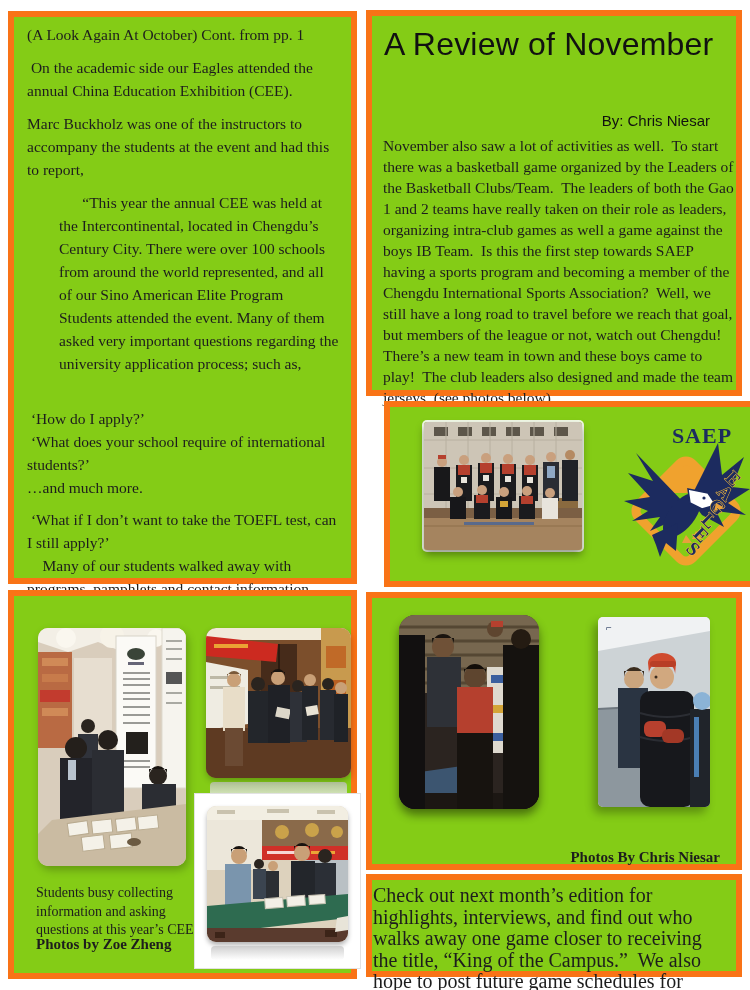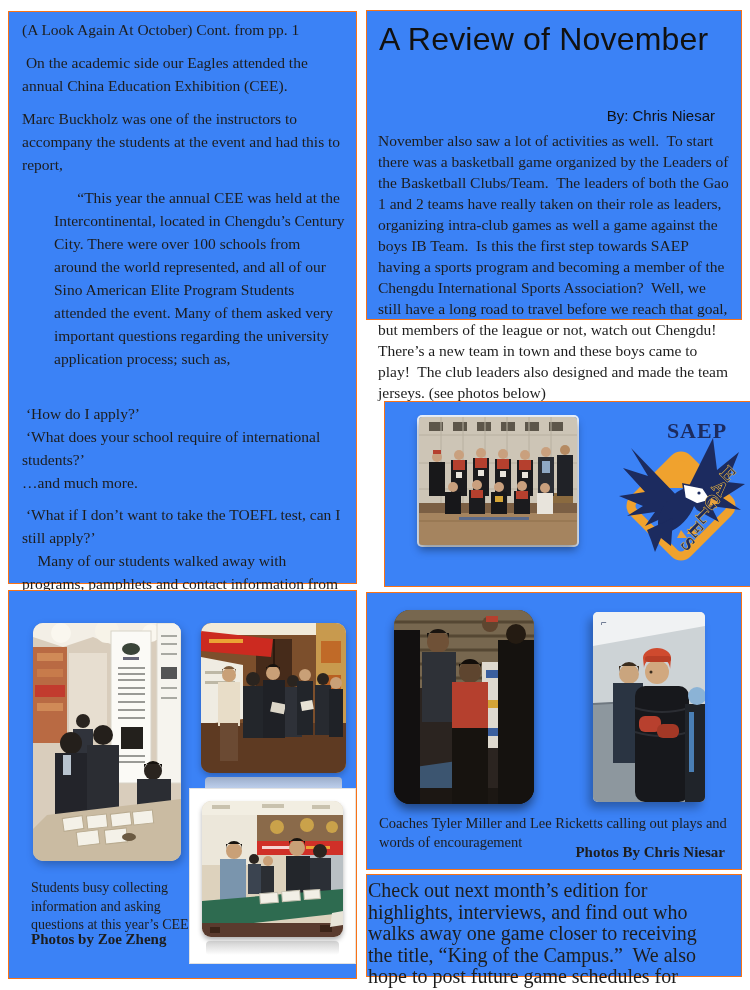--- a/index.html
+++ b/index.html
@@ -1,27 +1,27 @@
 <!DOCTYPE html>
 <html><head>
 <meta charset="utf-8">
 <style>
   html,body{margin:0;padding:0;background:#ffffff;}
   .page{position:relative;width:750px;height:990px;background:#fff;overflow:hidden;
         font-family:"Liberation Serif",serif;color:#1d1d1d;}
-  .box{position:absolute;border:1px solid #f97316;background:#3b82f6;box-sizing:border-box;}
+  .box{position:absolute;border:6px solid #f97316;background:#84cc16;box-sizing:border-box;}
   
   #box-october{left:8px;top:11px;width:349px;height:573px;padding:6px 11px 0 13px;}
   .doc-line{font-size:15.5px;line-height:23px;margin:0 0 10px 0;white-space:pre-wrap;}
   .para{font-size:15.5px;line-height:23px;margin:0 0 10px 0;white-space:pre-wrap;}
   .para.quote-block{margin-bottom:32px;margin-left:32px;}
   .qline{font-size:15.5px;line-height:23px;margin:0;white-space:pre-wrap;}
   .qline.last{margin-bottom:9px;}
   
-  #box-november{left:366px;top:10px;width:376px;height:310px;}
+  #box-november{left:366px;top:10px;width:376px;height:386px;}
   .nov-title{position:absolute;left:12px;top:10px;font-family:"Liberation Sans",sans-serif;
              font-size:32px;font-weight:500;color:#111;letter-spacing:.2px;}
   .byline{position:absolute;right:26px;top:96px;font-family:"Liberation Sans",sans-serif;
           font-size:15px;color:#111;}
   .nov-body{position:absolute;left:11px;top:119px;width:354px;font-size:15.5px;
             line-height:21px;white-space:pre-wrap;}
   
   #box-team{left:384px;top:401px;width:376px;height:186px;}
   .team-photo{position:absolute;left:34px;top:15px;width:158px;height:128px;border-radius:3px;
               box-shadow:0 5px 9px rgba(0,0,0,.38),0 0 0 2px rgba(255,255,255,.9);overflow:hidden;}
@@ -372,21 +372,20 @@
         <rect x="42" y="74" width="54" height="116" rx="10" fill="#17181c"></rect>
         <path d="M42,96 q27,8 54,0" stroke="#2b2d33" stroke-width="2" fill="none"></path>
         <path d="M42,120 q27,8 54,0" stroke="#2b2d33" stroke-width="2" fill="none"></path>
         <rect x="46" y="104" width="22" height="16" rx="6" fill="#b8402e"></rect>
         <rect x="64" y="112" width="22" height="14" rx="6" fill="#a33826"></rect>
         <rect x="92" y="92" width="20" height="98" fill="#20242a"></rect>
         <rect x="96" y="100" width="5" height="60" fill="#4a7fb5"></rect>
         <circle cx="104" cy="84" r="9" fill="#8bb3d6"></circle>
       </svg>
     </div>
-    <div class="coach-caption">Coaches Tyler Miller and Lee Ricketts calling out plays and words of encouragement</div>
     <div class="coach-credit">Photos By Chris Niesar</div>
   </div>
 
   <div class="box" id="box-footer">
     <div class="footer-text">Check out next month’s edition for highlights, interviews, and find out who walks away one game closer to receiving the title, “King of the Campus.”  We also hope to post future game schedules for those who would like to come root for our fighting Eagles!</div>
   </div>
 
 </div>
 
 </body></html>

